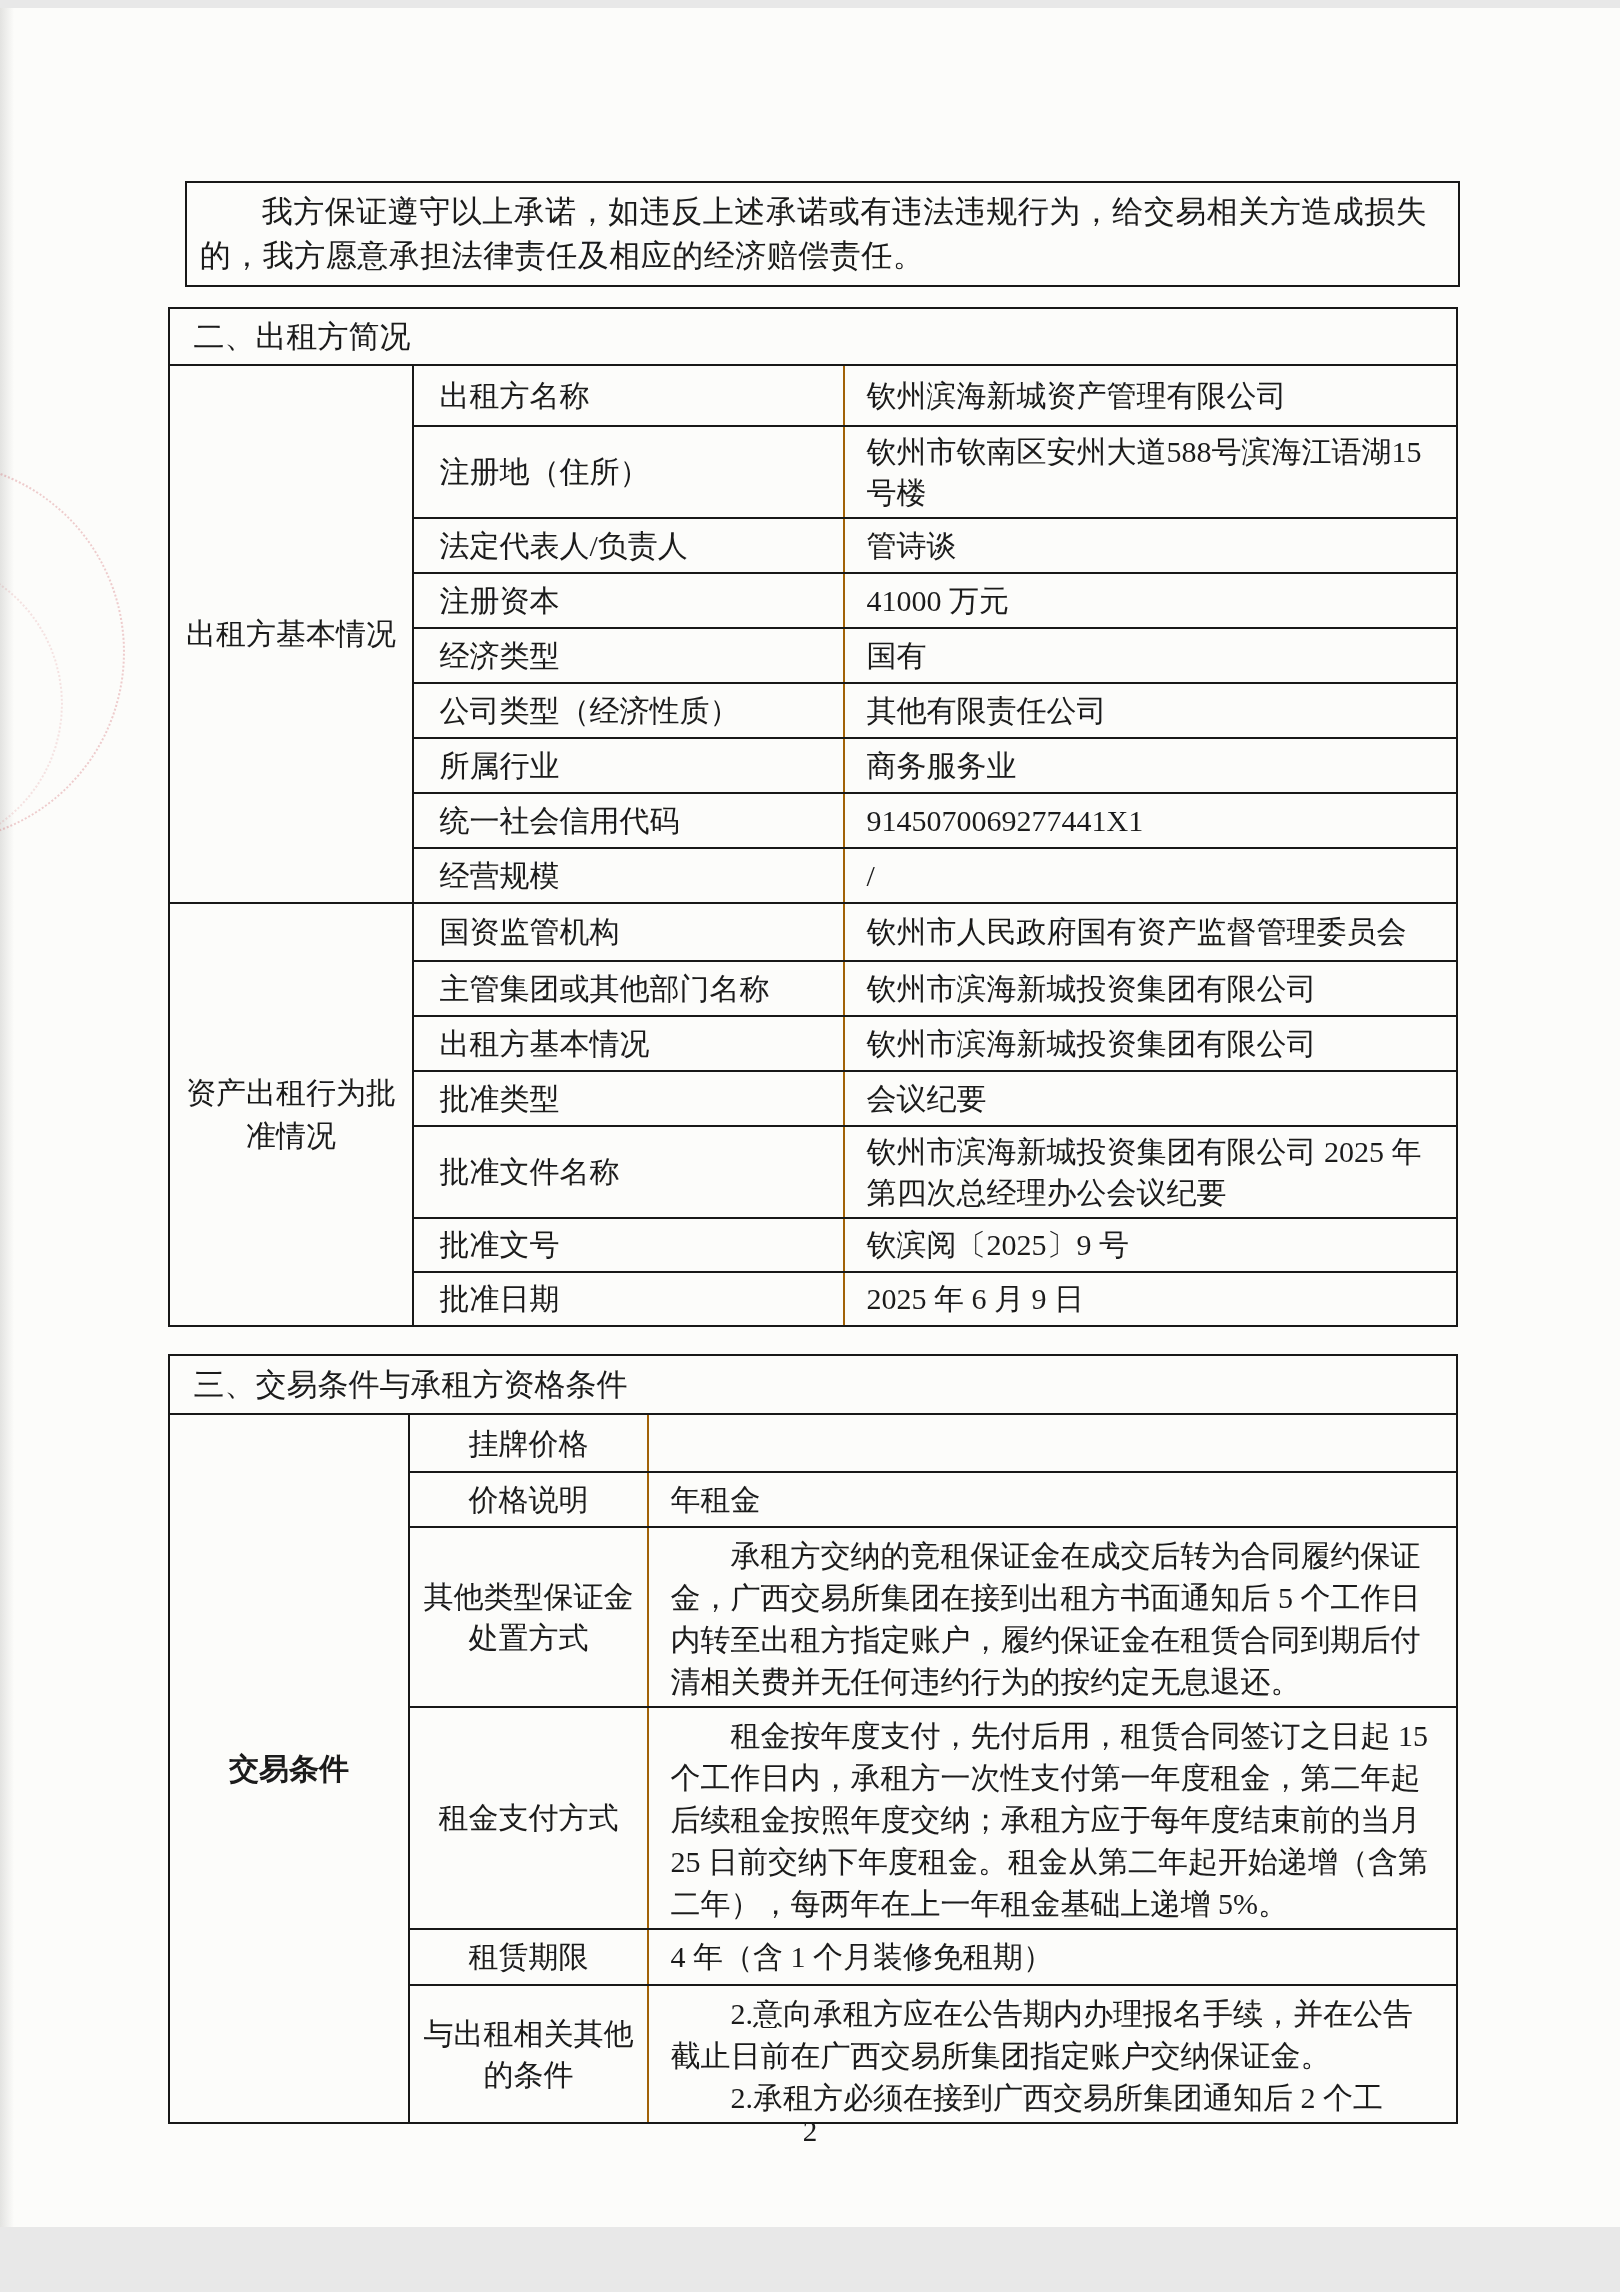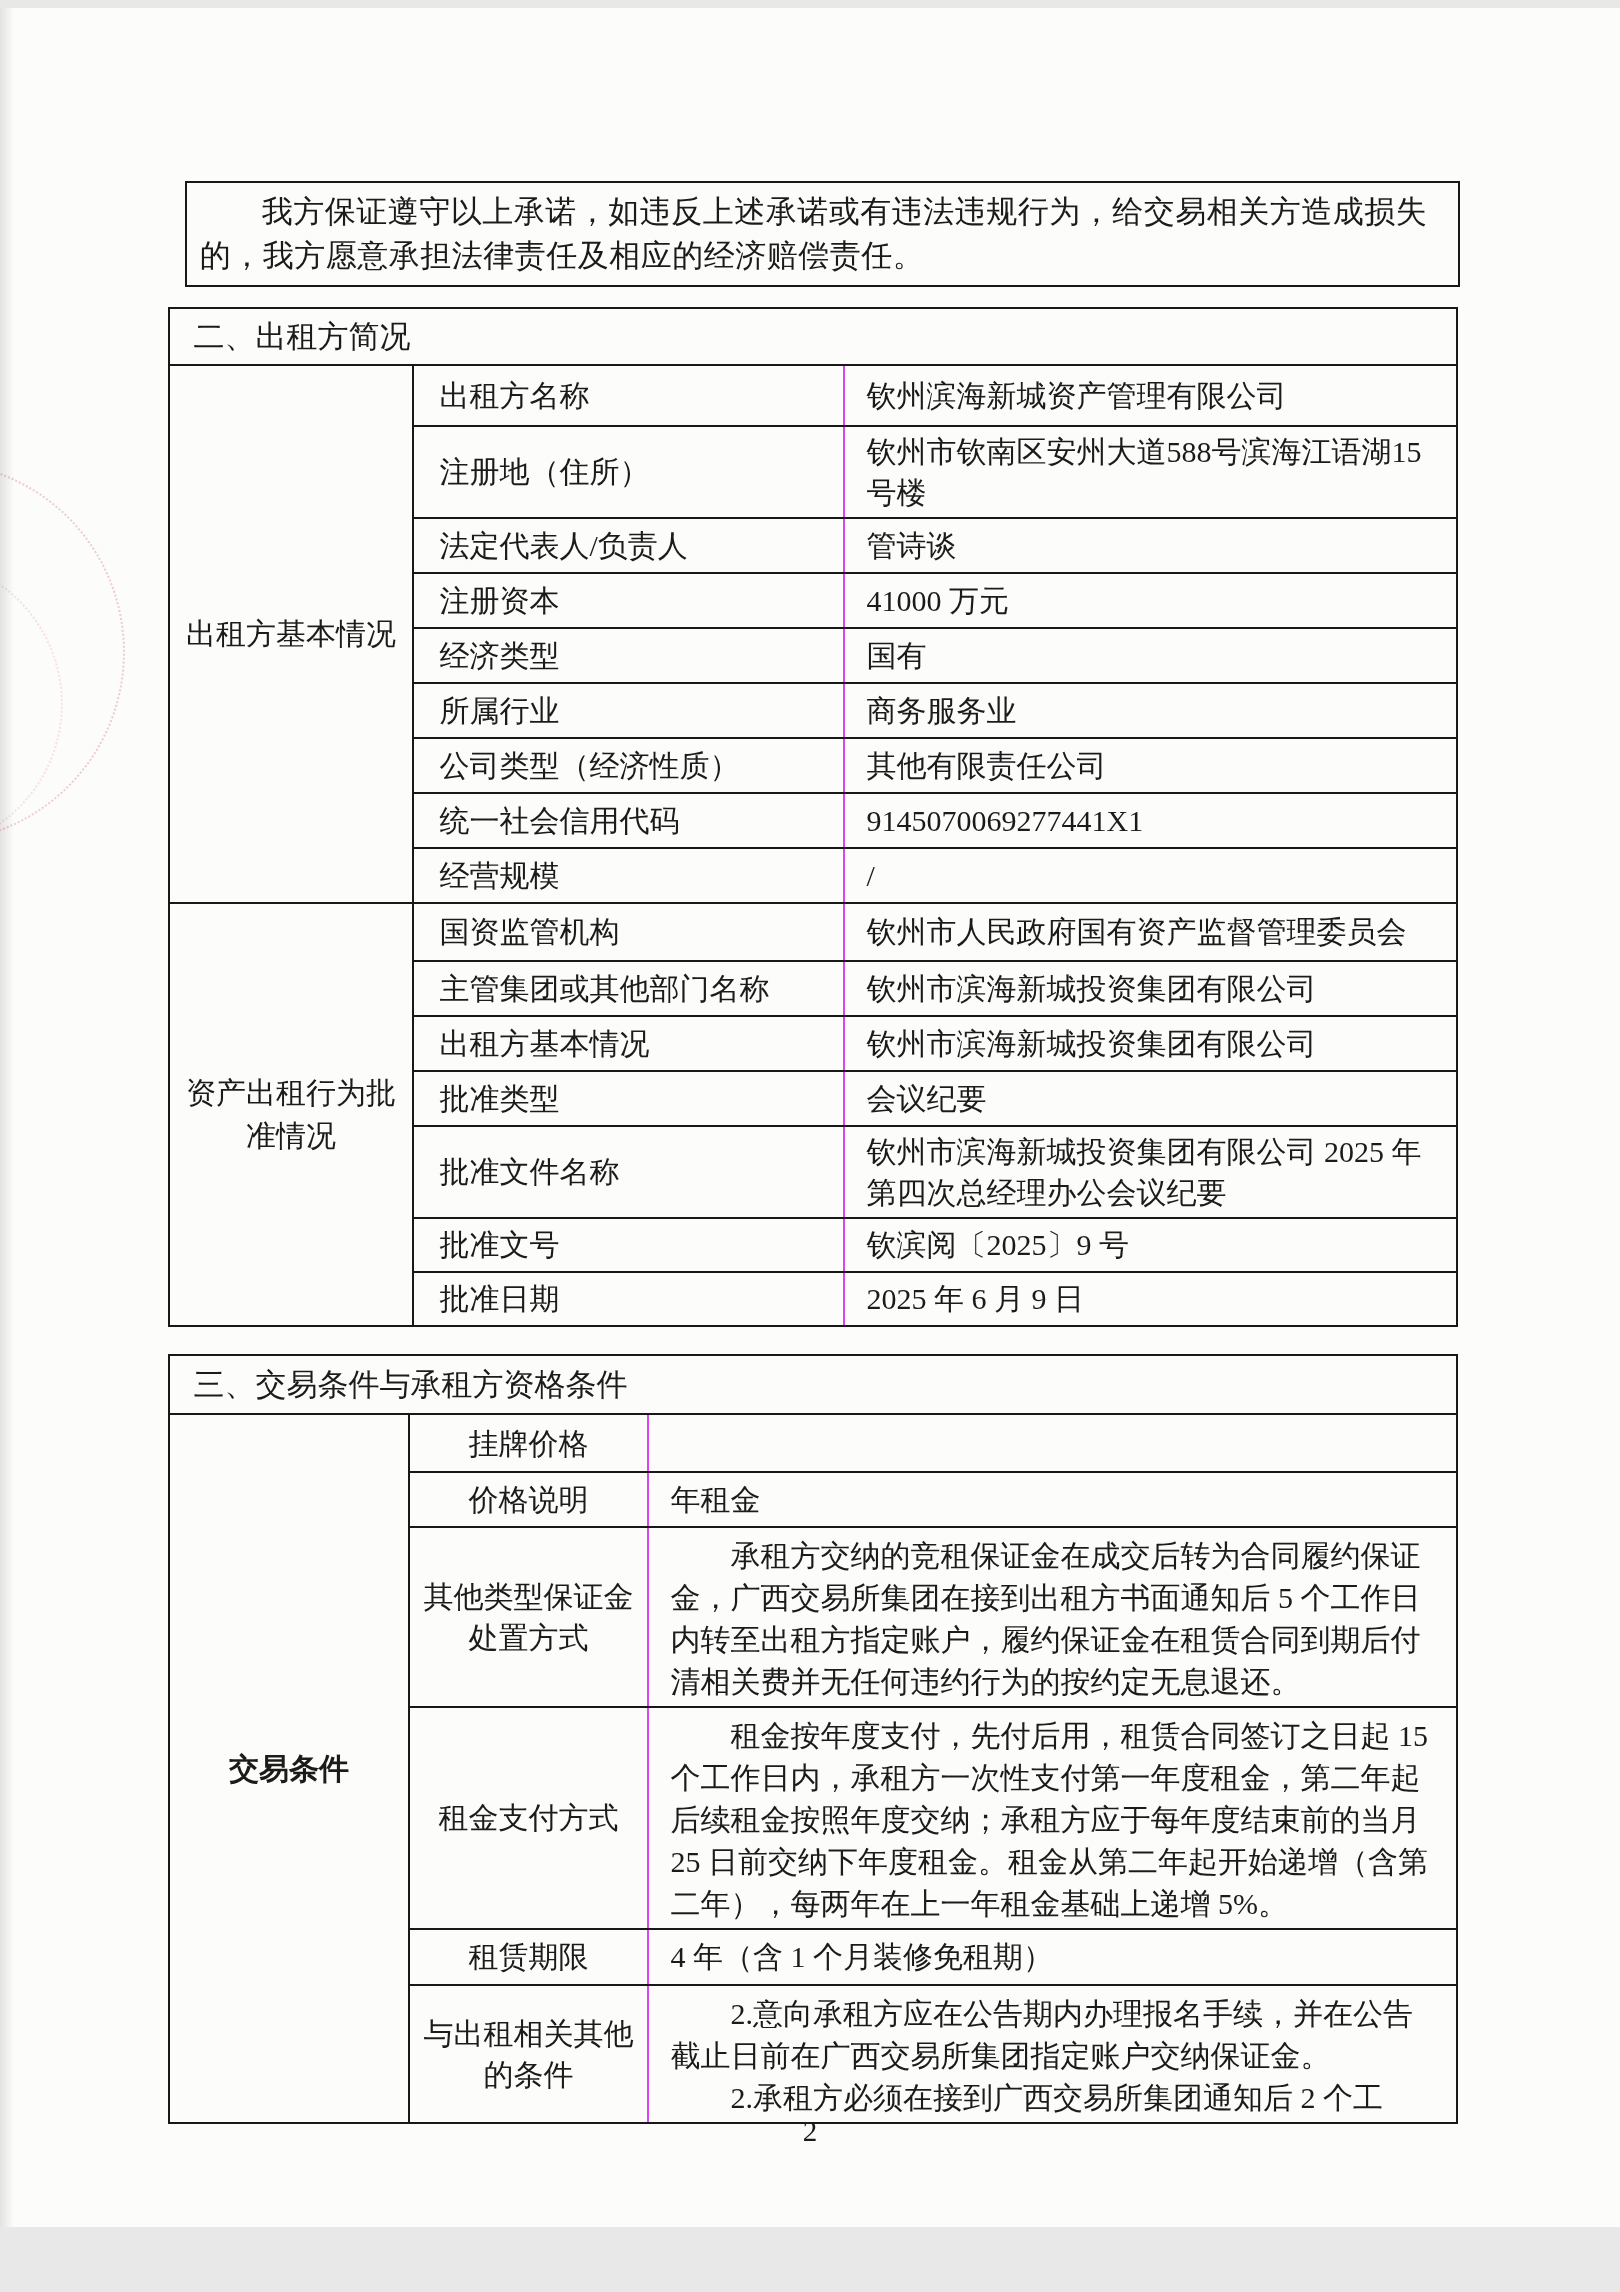--- a/index.html
+++ b/index.html
@@ -58,21 +58,21 @@
     display:flex;align-items:center;justify-content:center;
     text-align:center;
     font-size:30px;line-height:43px;
     padding:0 13.7px;
   }
   .rows{flex:1;min-width:0;}
   .row{display:flex;border-top:2px solid #181818;}
   .row:first-child{border-top:none;}
   .lbl{
     width:431px;flex:0 0 431px;
-    border-right:2px solid #d946ef;
+    border-right:2px solid #a16207;
     display:flex;align-items:center;
     padding:3.9px 7.8px 3.9px 25.5px;
     font-size:30px;line-height:41px;
   }
   .val{
     flex:1;min-width:0;
     display:flex;align-items:center;
     padding:3.9px 13.7px 3.9px 21.6px;
     font-size:30px;line-height:41px;
   }
@@ -123,26 +123,26 @@
         </div>
         <div class="row" style="min-height:55px">
           <div class="lbl">注册资本</div>
           <div class="val">41000 万元</div>
         </div>
         <div class="row" style="min-height:55px">
           <div class="lbl">经济类型</div>
           <div class="val">国有</div>
         </div>
         <div class="row" style="min-height:55px">
+          <div class="lbl">公司类型（经济性质）</div>
+          <div class="val">其他有限责任公司</div>
+        </div>
+        <div class="row" style="min-height:55px">
           <div class="lbl">所属行业</div>
           <div class="val">商务服务业</div>
-        </div>
-        <div class="row" style="min-height:55px">
-          <div class="lbl">公司类型（经济性质）</div>
-          <div class="val">其他有限责任公司</div>
         </div>
         <div class="row" style="min-height:55px">
           <div class="lbl">统一社会信用代码</div>
           <div class="val">9145070069277441X1</div>
         </div>
         <div class="row" style="min-height:55px">
           <div class="lbl">经营规模</div>
           <div class="val">/</div>
         </div>
       </div>

